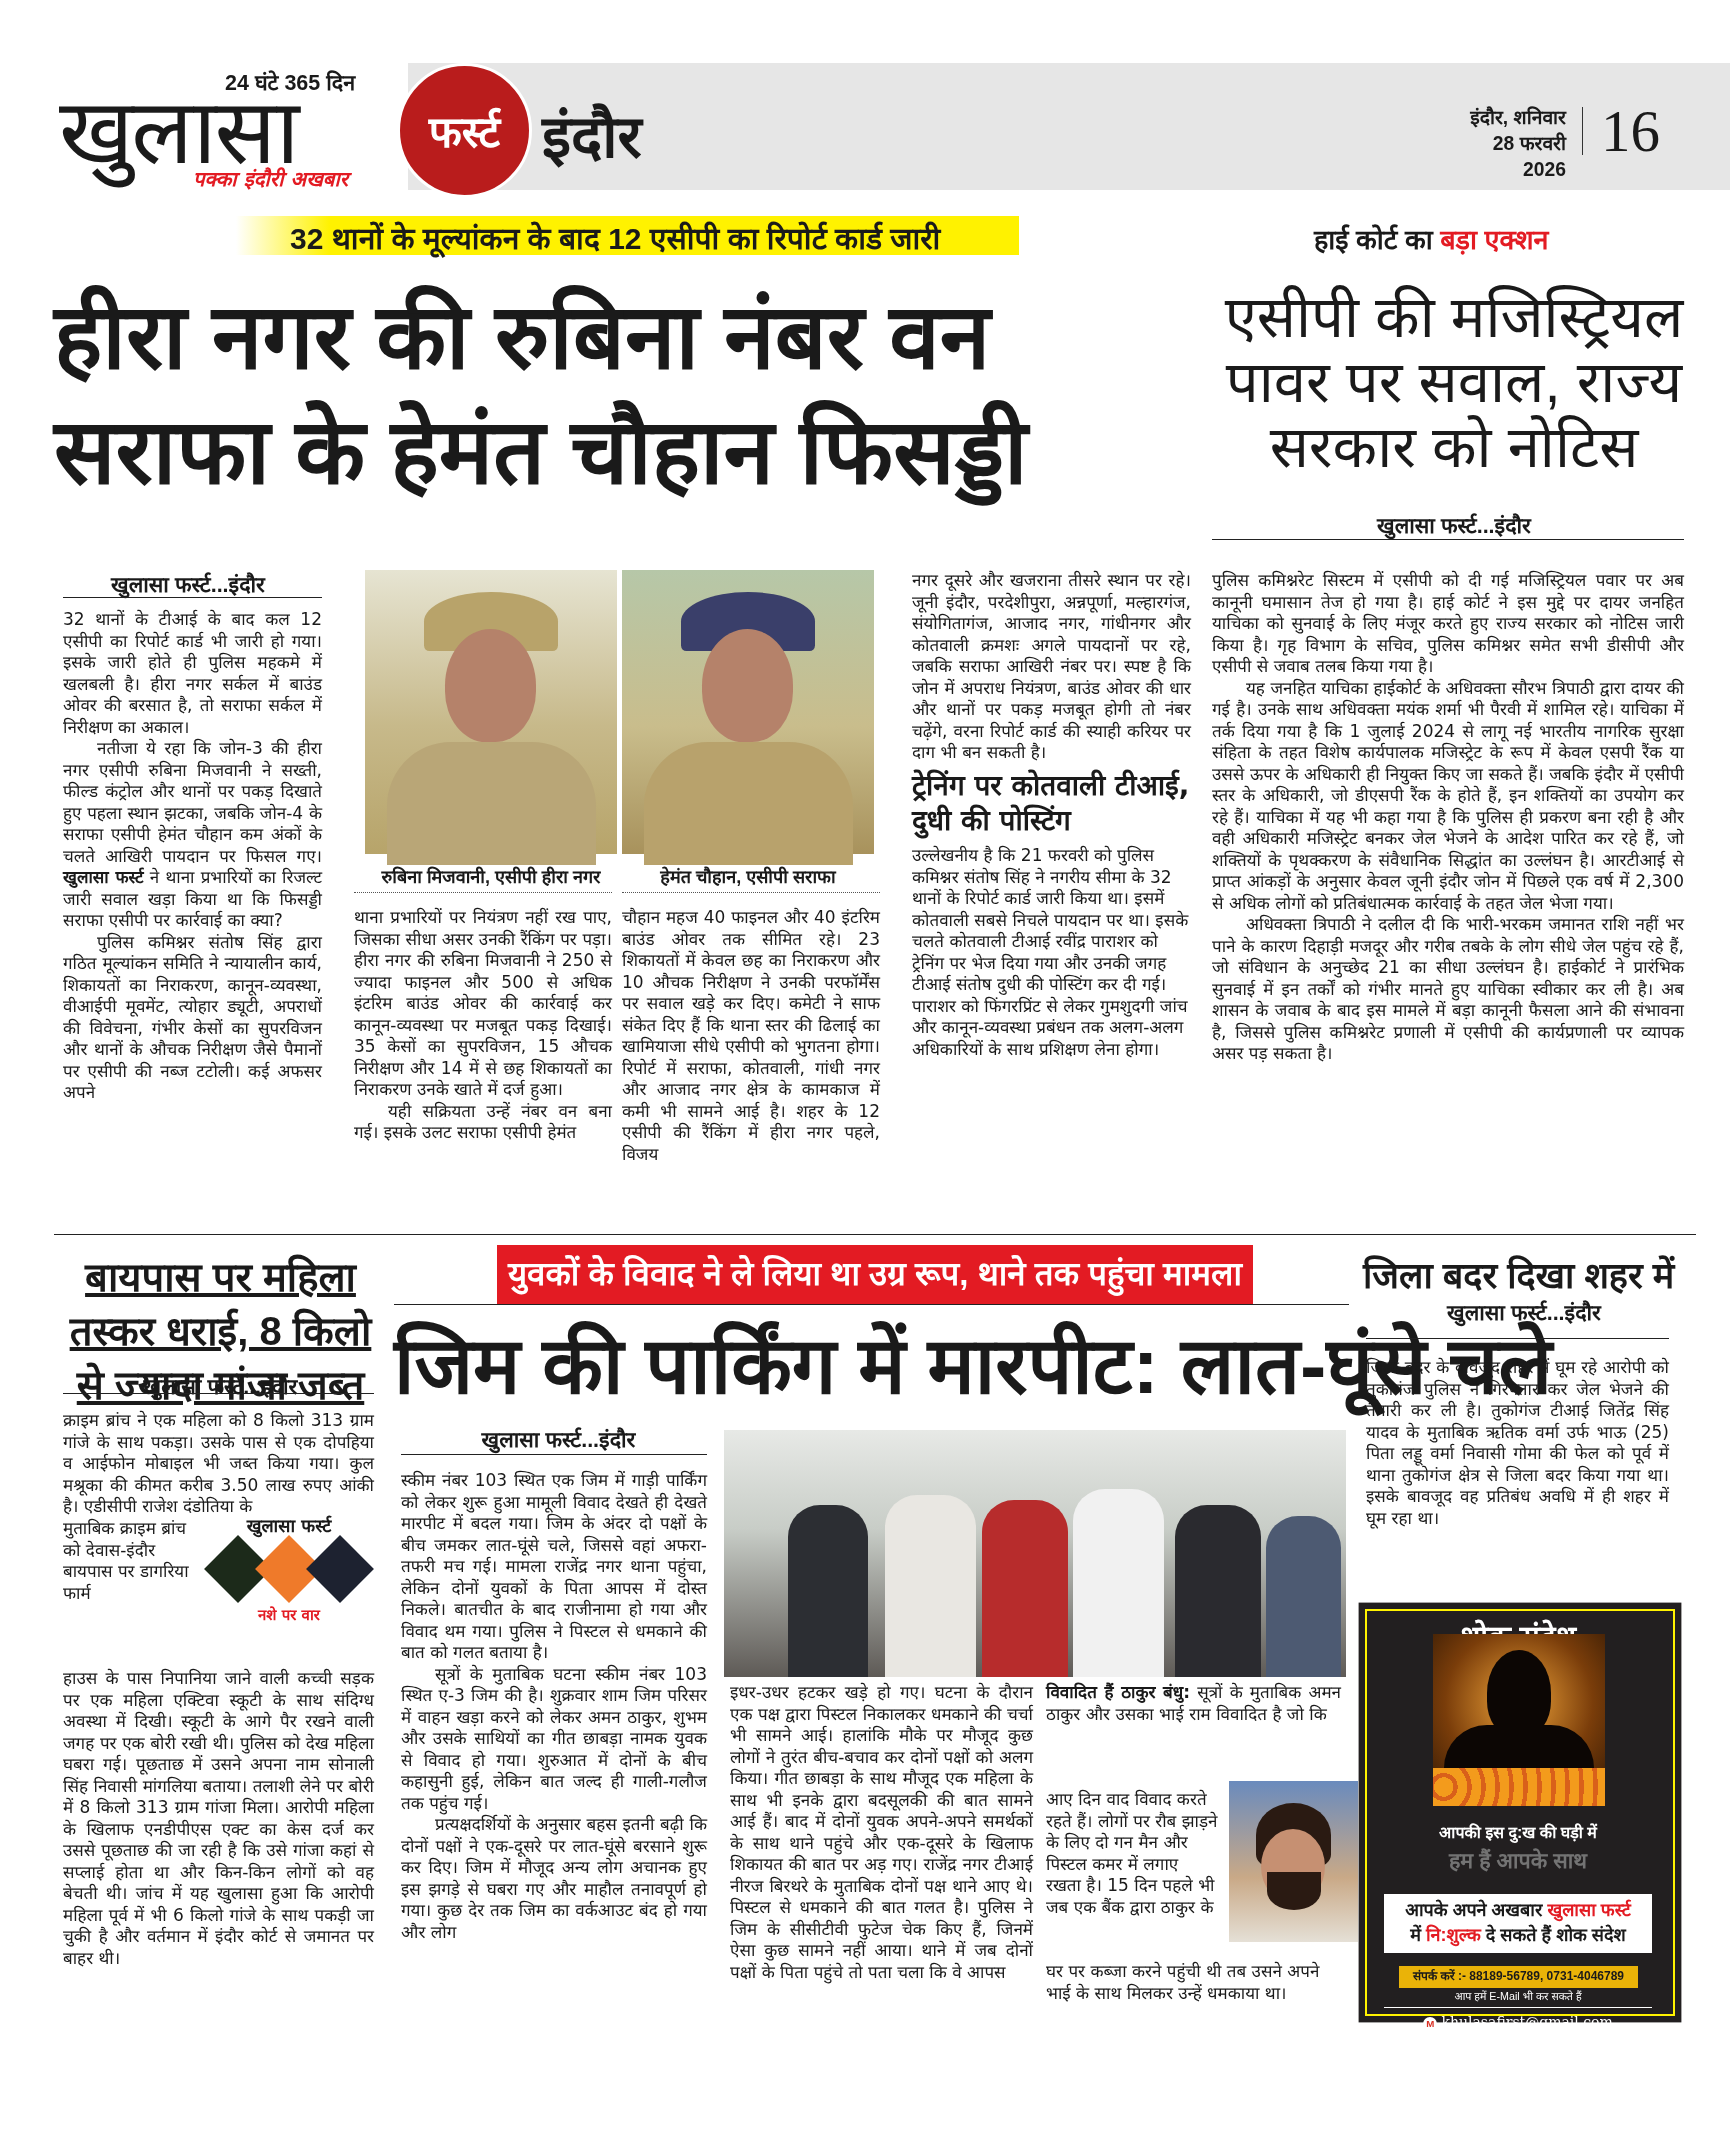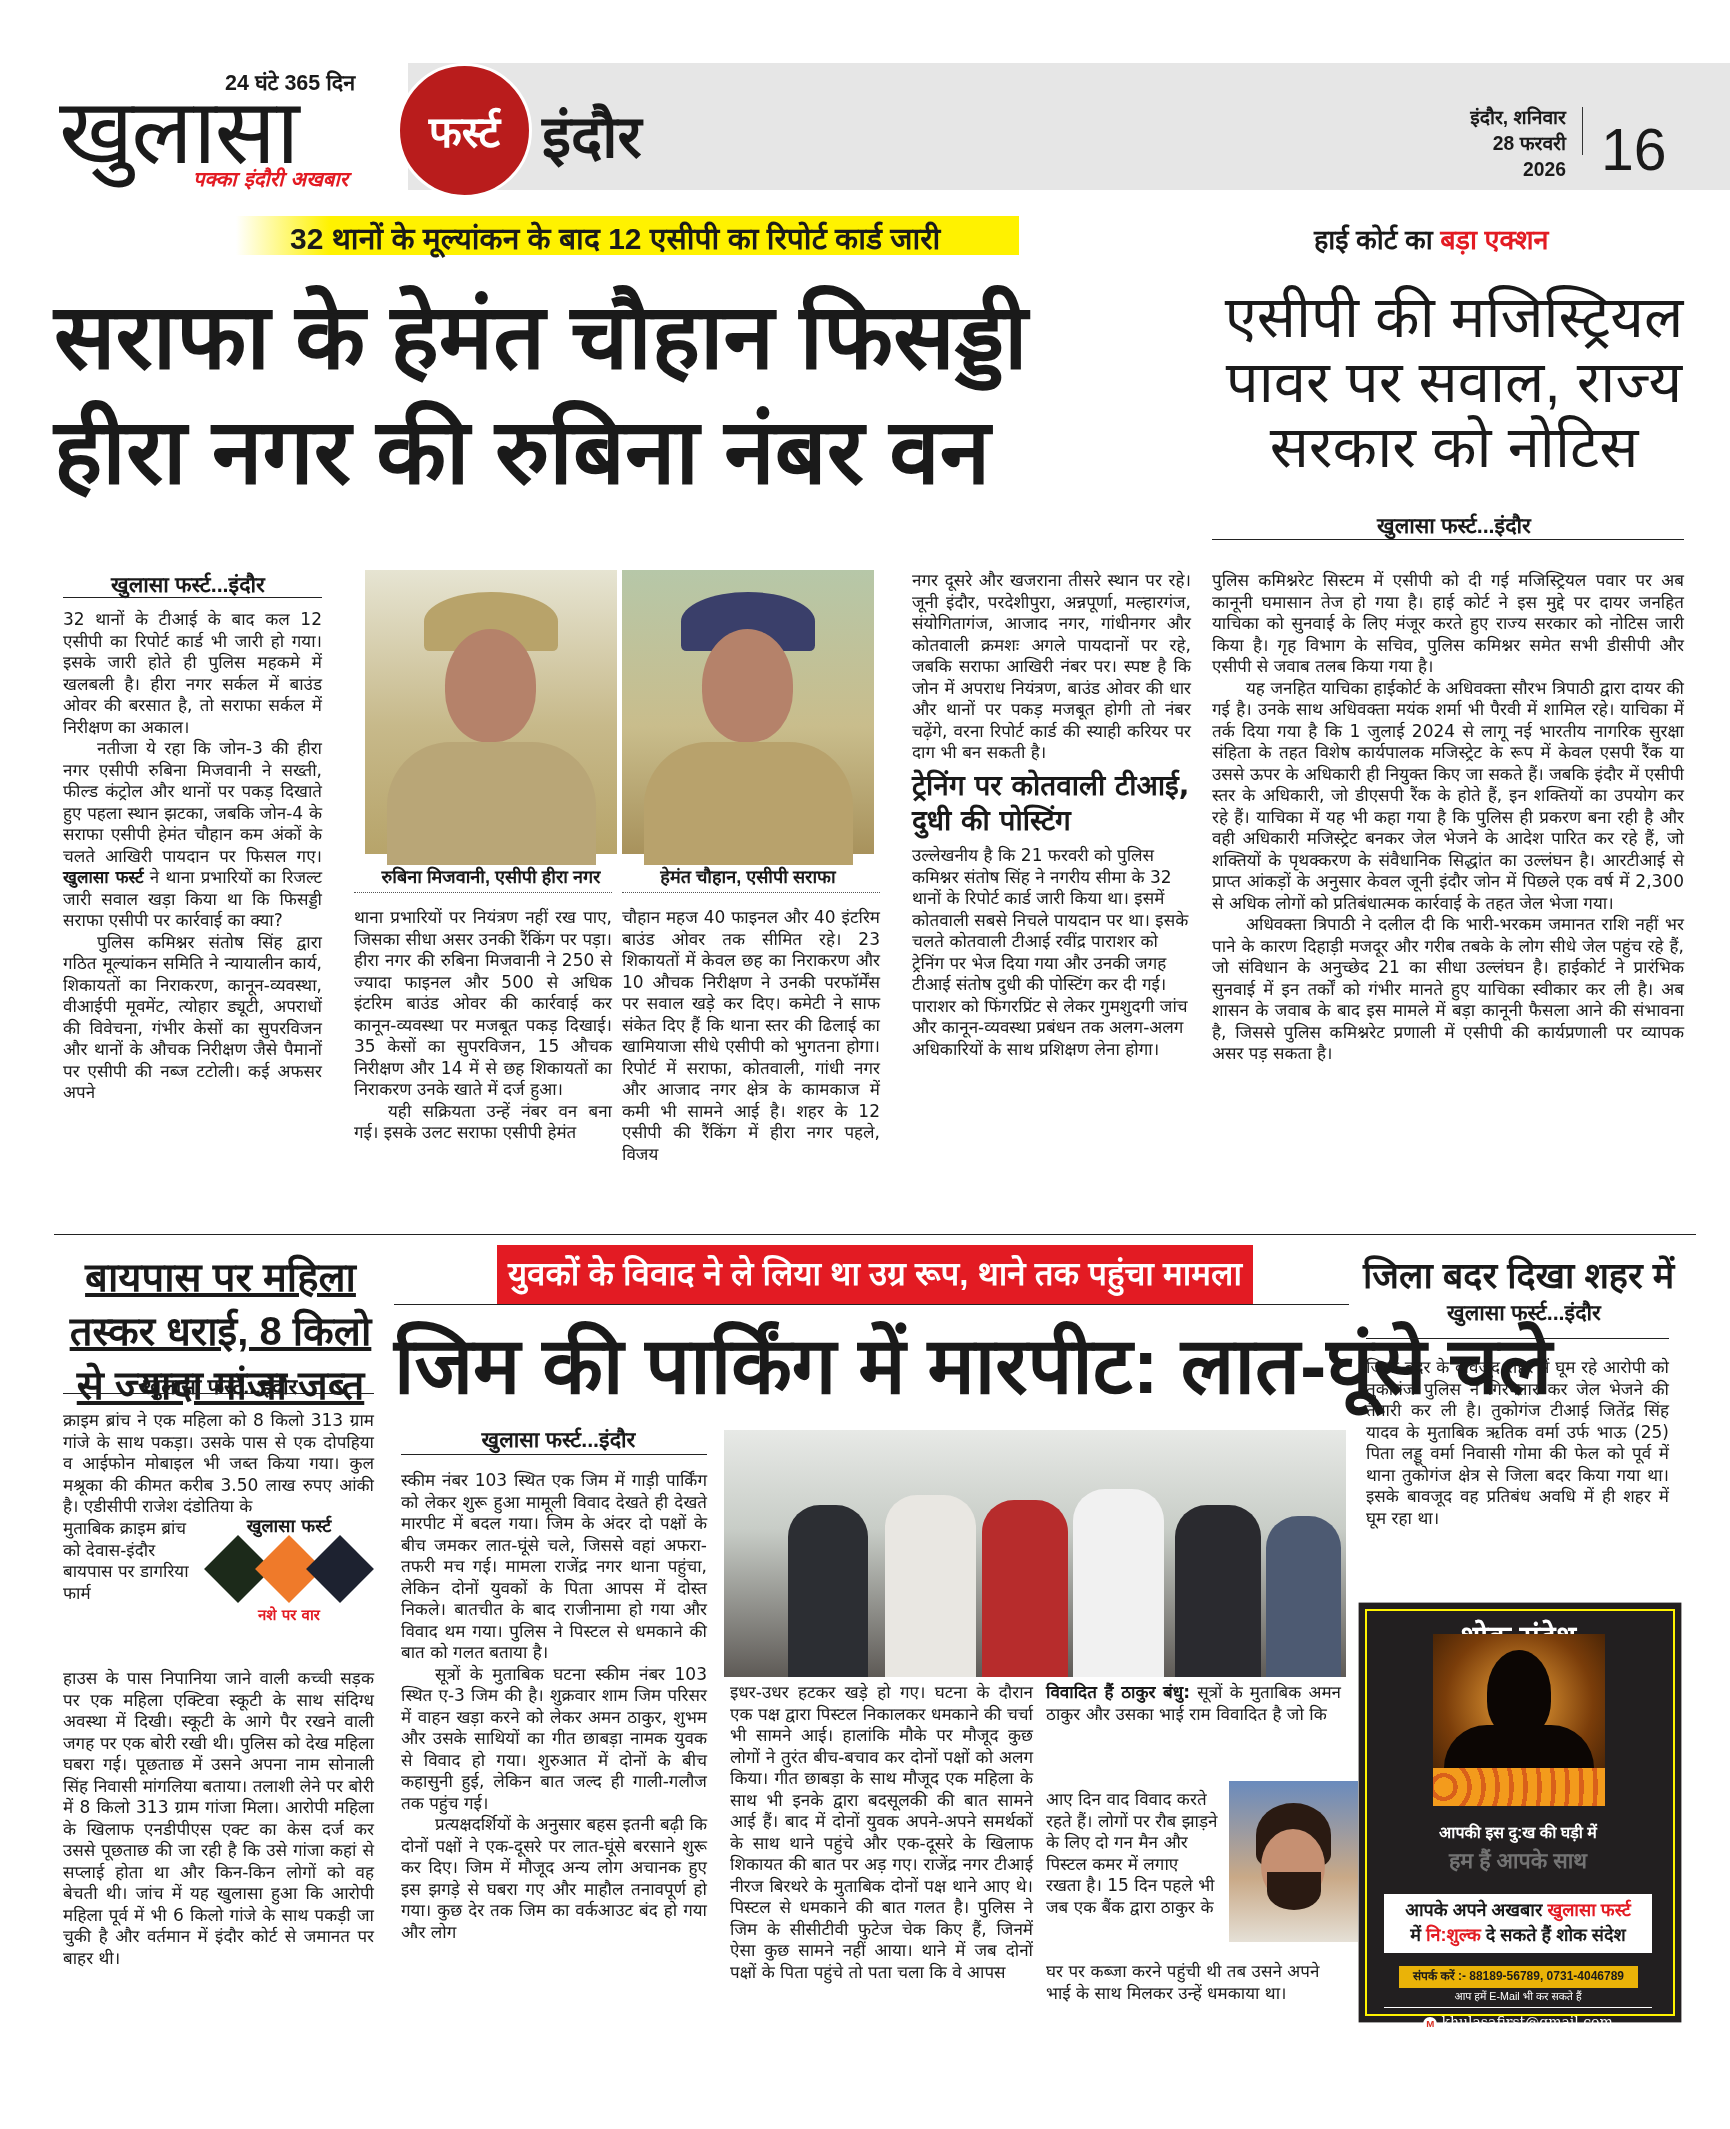--- a/index.html
+++ b/index.html
@@ -13,21 +13,21 @@
 
   
   #masthead-band { left:408px; top:63px; width:1322px; height:127px; background:#e6e6e6; }
   #logo-tagline-top { left:225px; top:67px; font-size:21.5px; font-weight:bold; font-family:"Liberation Sans", sans-serif; }
   #logo-main { left:59px; top:86px; font-size:91px; font-weight:normal; line-height:1; font-family:"DejaVu Sans", sans-serif; letter-spacing:-2.1px; }
   #logo-tagline-bottom { left:193px; top:164px; font-size:20.4px; color:#e31b23; font-weight:bold; font-style:italic; }
   #logo-circle { left:397px; top:63px; width:129px; height:129px; border-radius:50%; background:#b91c1c; border:3.2px solid #fff; display:flex; align-items:center; justify-content:center; color:#fff; font-size:43px; font-weight:bold; }
   #edition-city { left:542px; top:94px; font-size:59px; font-weight:bold; font-family:"Liberation Sans", sans-serif; }
   #dateline { left:1448px; top:105px; text-align:right; width:118px; font-size:19.3px; font-weight:bold; line-height:26px; font-family:"Liberation Sans", sans-serif; }
   #page-divider { left:1582px; top:107px; width:1.1px; height:48px; background:#333; }
-  #page-number { left:1601px; top:102px; font-size:59px; line-height:1; font-family:Liberation Sans, sans-serif;margin-top:19px; }
+  #page-number { left:1601px; top:102px; font-size:59px; line-height:1; font-family:Liberation Serif, serif; }
 
   
   #kicker-bar { left:236px; top:216px; width:783px; height:39px; background:linear-gradient(90deg,#fff 0%,#fff200 12%,#fff200 100%); }
   #kicker-text { left:290px; top:217px; font-size:30px; font-weight:bold; font-family:"Liberation Sans", sans-serif; }
   #main-headline { left:54px; top:279px; width:1148px; font-size:91px; line-height:115px; font-weight:bold; font-family:"Liberation Sans", sans-serif; }
 
   
   #hc-kicker { left:1314px; top:220px; font-size:27px; font-weight:bold; font-family:"Liberation Sans", sans-serif; }
   #hc-kicker .red { color:#e31b23; }
   #hc-headline { left:1218px; top:284px; width:472px; text-align:center; font-size:58px; line-height:65px; font-family:"Liberation Sans", sans-serif; }
@@ -71,22 +71,22 @@
 <div id="dateline" class="abs">
   <div>इंदौर, शनिवार</div>
   <div>28 फरवरी 2026</div>
 </div>
 <div id="page-divider" class="abs"></div>
 <div id="page-number" class="abs">16</div>
 
 <div id="kicker-bar" class="abs"></div>
 <div id="kicker-text" class="abs">32 थानों के मूल्यांकन के बाद 12 एसीपी का रिपोर्ट कार्ड जारी</div>
 <div id="main-headline" class="abs">
+  <div>हीरा नगर की रुबिना नंबर वन</div>
   <div>सराफा के हेमंत चौहान फिसड्डी</div>
-  <div>हीरा नगर की रुबिना नंबर वन</div>
 </div>
 
 <div class="abs byline" style="left:54px;top:569px;width:268px;">खुलासा फर्स्ट...इंदौर</div>
 <div class="abs rule" style="left:63px;top:597px;width:259px;"></div>
 
 <div class="abs body-text" style="left:63px;top:609px;width:259px;">
   <span>32 थानों के टीआई के बाद कल 12 एसीपी का रिपोर्ट कार्ड भी जारी हो गया। इसके जारी होते ही पुलिस महकमे में खलबली है। हीरा नगर सर्कल में बाउंड ओवर की बरसात है, तो सराफा सर्कल में निरीक्षण का अकाल।</span>
   <span class="indent"><span>नतीजा ये रहा कि जोन-3 की हीरा नगर एसीपी रुबिना मिजवानी ने सख्ती, फील्ड कंट्रोल और थानों पर पकड़ दिखाते हुए पहला स्थान झटका, जबकि जोन-4 के सराफा एसीपी हेमंत चौहान कम अंकों के चलते आखिरी पायदान पर फिसल गए।</span> <b>खुलासा फर्स्ट</b> <span>ने थाना प्रभारियों का रिजल्ट जारी सवाल खड़ा किया था कि फिसड्डी सराफा एसीपी पर कार्रवाई का क्या?</span></span>
   <span class="indent">पुलिस कमिश्नर संतोष सिंह द्वारा गठित मूल्यांकन समिति ने न्यायालीन कार्य, शिकायतों का निराकरण, कानून-व्यवस्था, वीआईपी मूवमेंट, त्योहार ड्यूटी, अपराधों की विवेचना, गंभीर केसों का सुपरविजन और थानों के औचक निरीक्षण जैसे पैमानों पर एसीपी की नब्ज टटोली। कई अफसर अपने</span>
 </div>

